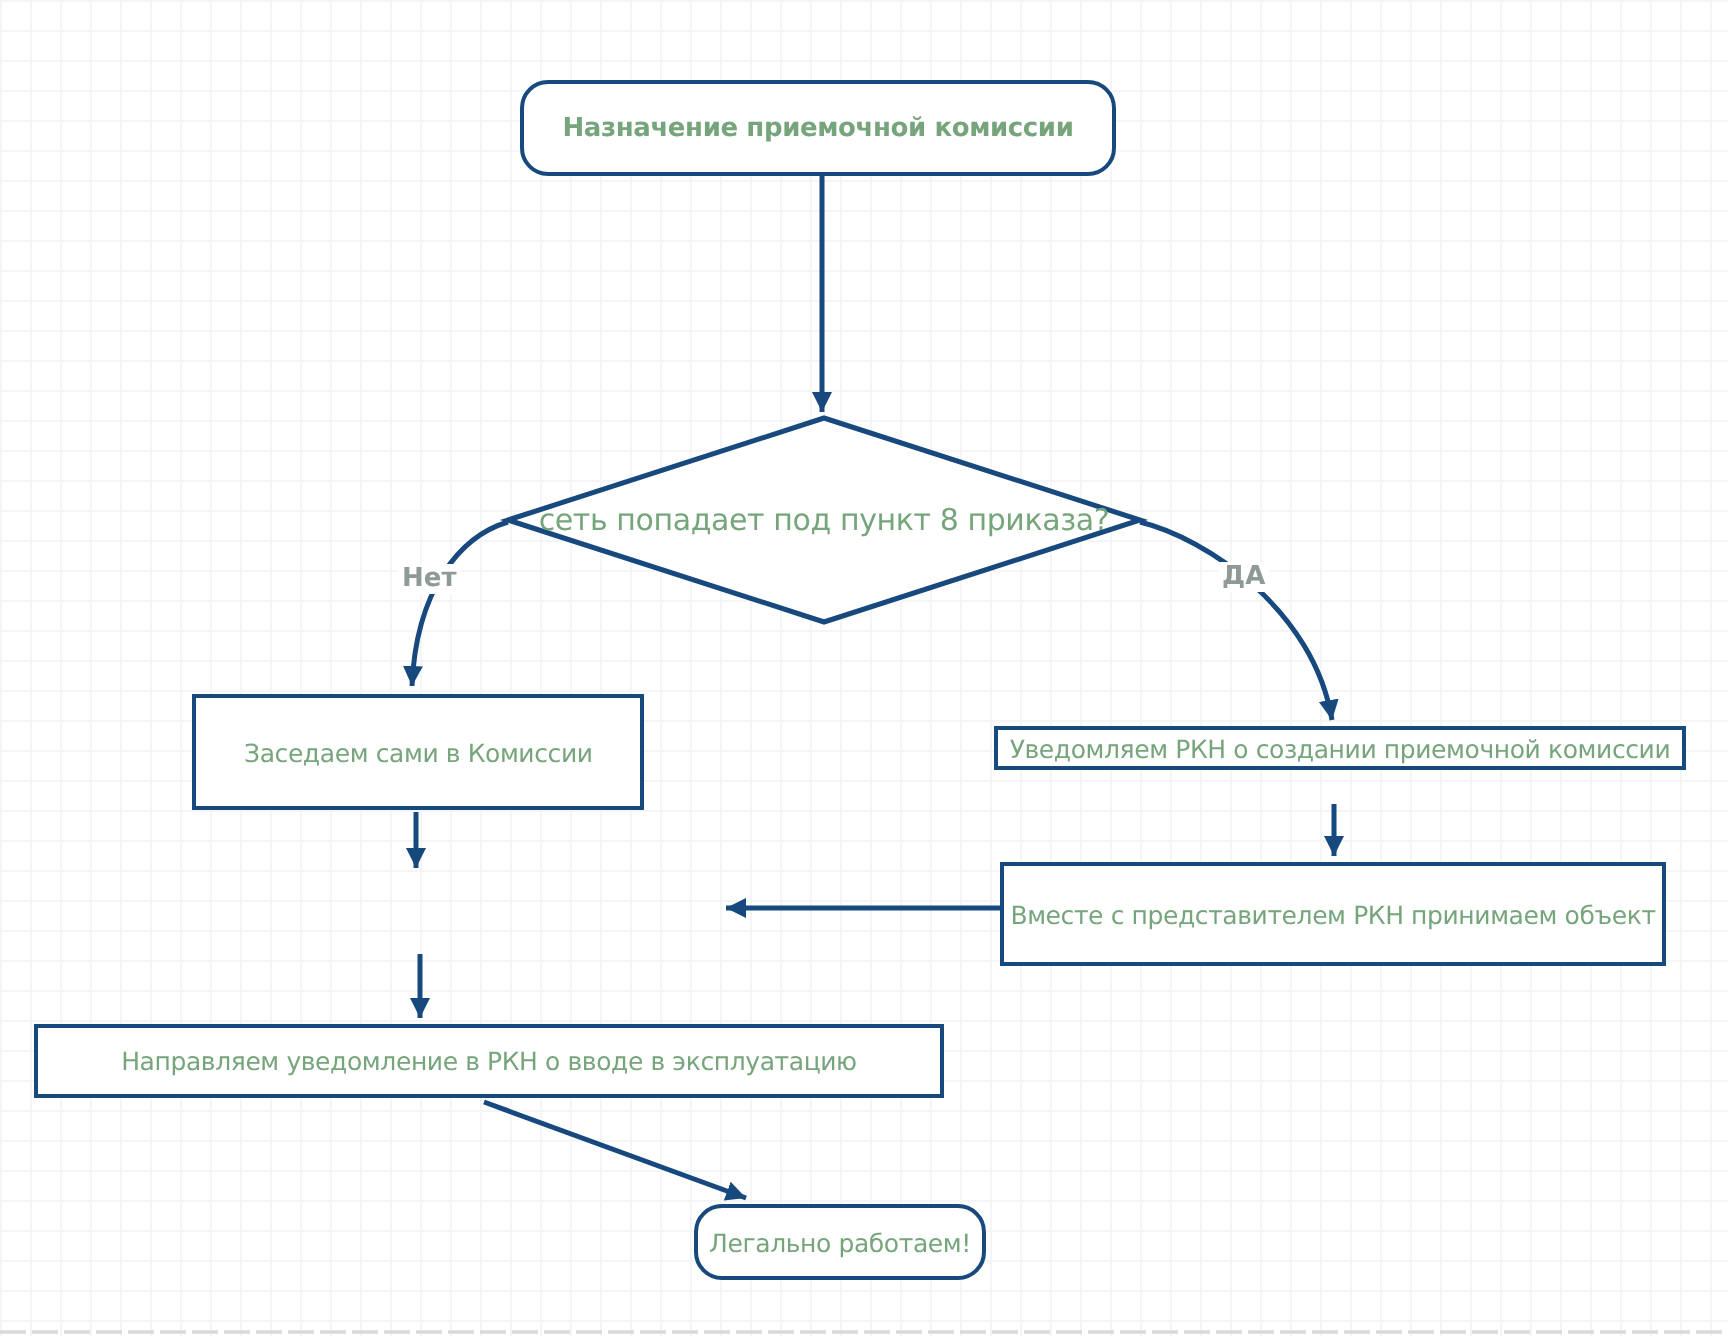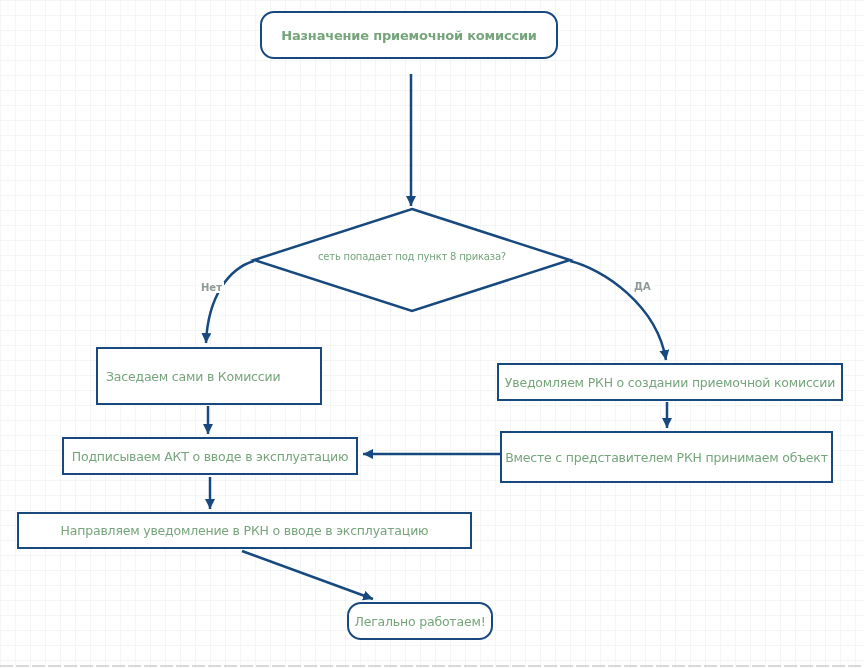--- a/index.html
+++ b/index.html
@@ -34,32 +34,32 @@
     color:var(--text-green);
     font-size:12.5px;
     letter-spacing:-0.2px;
     display:flex;align-items:center;justify-content:center;
     text-align:center;
     white-space:nowrap;
   }
   .node.rounded{border-radius:14px;}
   .node.multiline{
     flex-direction:column;align-items:flex-start;justify-content:center;
-    text-align:left;padding-left:8px;line-height:19px;
+    text-align:left;padding-left:24px;line-height:19px;
   }
   .title-text{font-weight:bold;font-size:13px;}
   .diamond-label{
     position:absolute;left:262px;top:251px;width:300px;
-    text-align:center;color:var(--text-green);font-size:10px;
+    text-align:center;color:var(--text-green);font-size:15px;
     letter-spacing:-0.2px;white-space:nowrap;
   }
   .branch-label{
     position:absolute;
     color:var(--label-gray);
-    font-size:10px;font-weight:bold;
+    font-size:13px;font-weight:bold;
     background:#ffffff;padding:0 2px;
     white-space:nowrap;
   }
 </style>
 </head>
 <body>
 
 <div class="canvas">
 
   <svg class="wires">
@@ -83,44 +83,41 @@
 
     <path class="conn" d="M500,454 L363,454" marker-end="url(#ah)"></path>
 
     <path class="conn" d="M210,477 L210,509" marker-end="url(#ah)"></path>
 
     <path class="conn" d="M242,551 L373,599" marker-end="url(#ah)"></path>
 
     <path class="pagebreak" d="M0,666 L864,666" stroke-dasharray="13 3"></path>
   </svg>
 
-  <div class="node rounded" style="left:260px;top:11px;width:298px;height:48px;">
+  <div class="node rounded" style="left:260px;top:40px;width:298px;height:48px;">
     <span class="title-text">Назначение приемочной комиссии</span>
   </div>
 
   <div class="diamond-label">сеть попадает под пункт 8 приказа?</div>
 
   <div class="branch-label" style="left:199px;top:282px;">Нет</div>
-  <div class="branch-label" style="left:632px;top:281px;text-align:center;">ДА</div>
+  <div class="branch-label" style="left:609px;top:281px;text-align:center;">ДА</div>
 
   <div class="node multiline" style="left:96px;top:347px;width:226px;height:58px;">
     <span>Заседаем сами в Комиссии</span>
   </div>
 
-  <div class="node" style="left:497px;top:363px;width:346px;height:38px;">
+  <div class="node" style="left:497px;top:363px;width:346px;height:22px;">
     <span>Уведомляем РКН о создании приемочной комиссии</span>
   </div>
 
   <div class="node" style="left:500px;top:431px;width:333px;height:52px;">
     <span>Вместе с представителем РКН принимаем объект</span>
   </div>
 
-  <div class="node" style="left:62px;top:437px;width:296px;height:38px;">
-    <span>Подписываем АКТ о вводе в эксплуатацию</span>
-  </div>
 
   <div class="node" style="left:17px;top:512px;width:455px;height:37px;">
     <span>Направляем уведомление в РКН о вводе в эксплуатацию</span>
   </div>
 
   <div class="node rounded" style="left:347px;top:602px;width:146px;height:38px;">
     <span>Легально работаем!</span>
   </div>
 
 </div>

